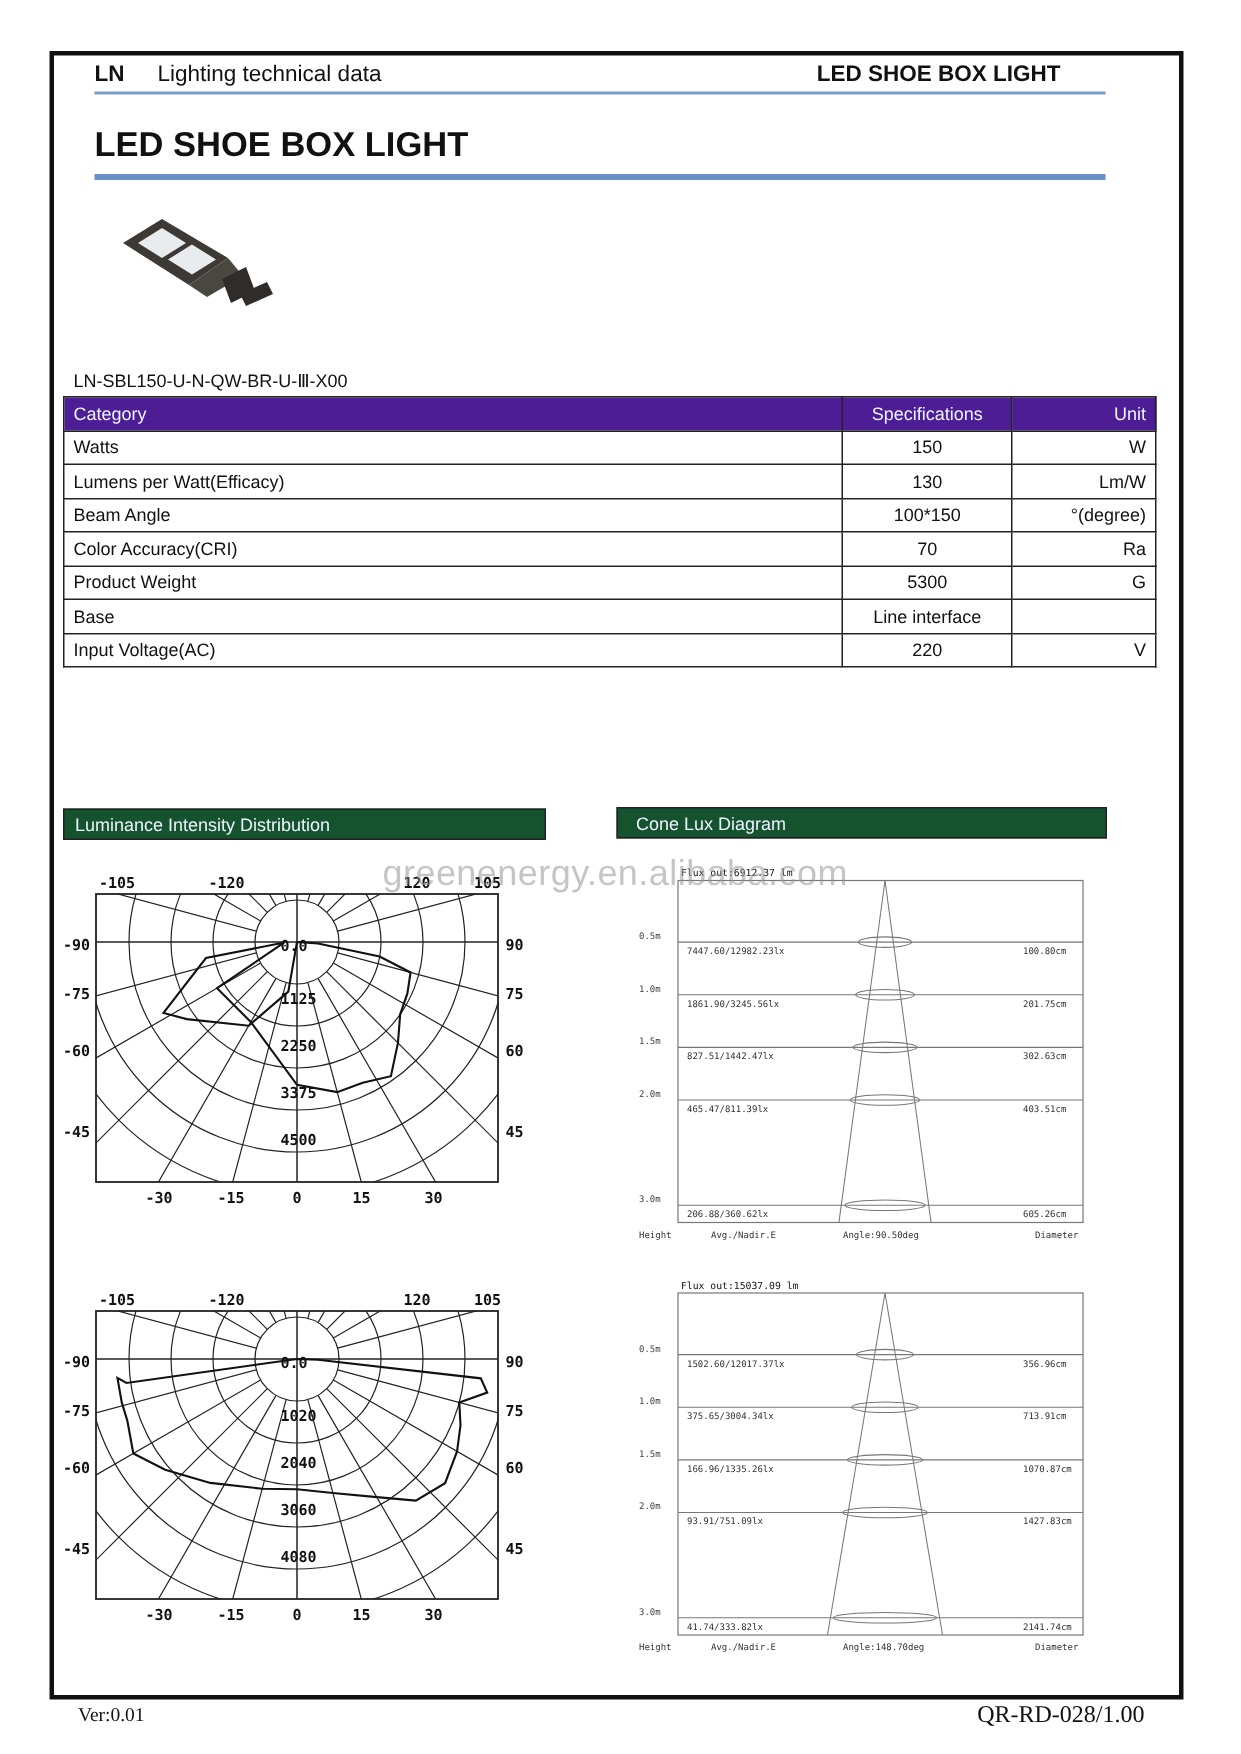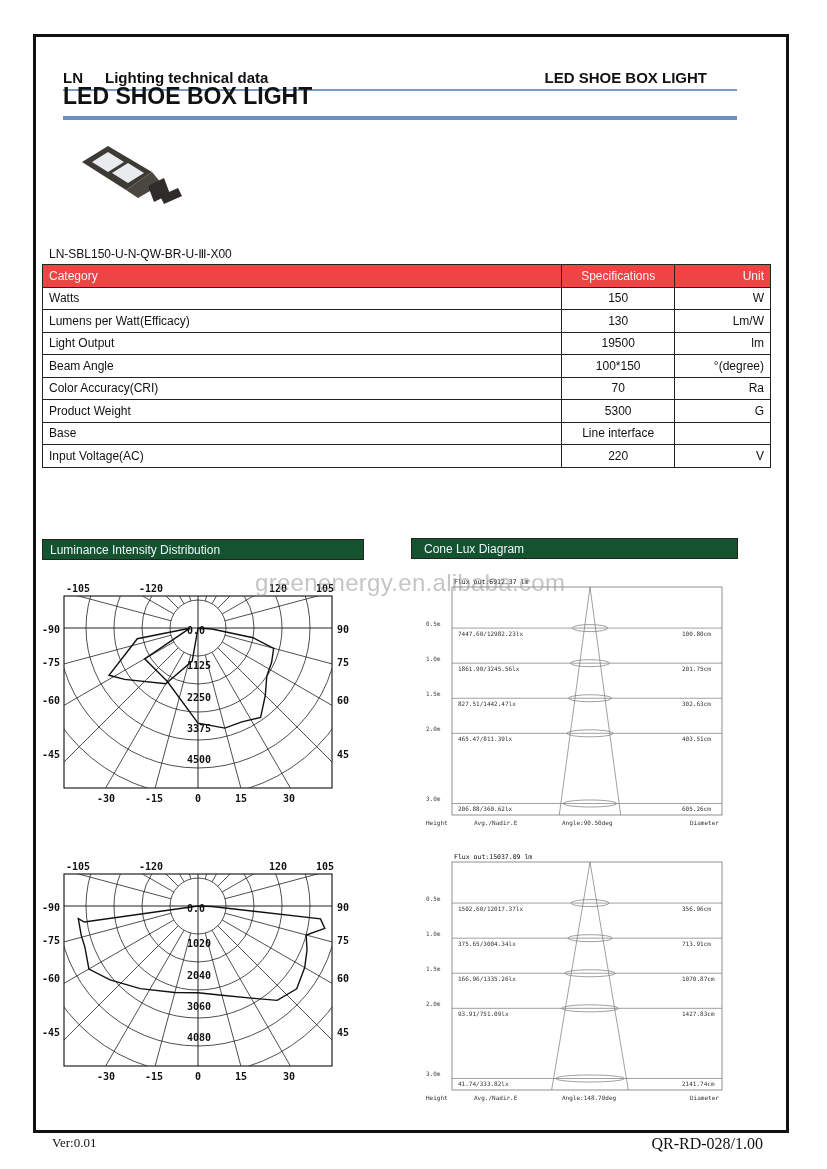--- a/index.html
+++ b/index.html
@@ -1,28 +1,28 @@
 <!DOCTYPE html>
 <html><head>
 <meta charset="utf-8">
 <style>
   html, body { margin:0; padding:0; background:#ffffff; }
   body { width:827px; height:1169px; position:relative; overflow:hidden; font-family:"Liberation Sans", sans-serif; color:#111; }
   .frame { position:absolute; left:33px; top:34px; width:756px; height:1099px; border:3px solid #111; box-sizing:border-box; }
-  .hdr-top { position:absolute; left:63px; top:69px; width:674px; height:20px; border-bottom:2px solid #7b9cc9; }
+  .hdr-top { position:absolute; left:63px; top:41px; width:674px; height:20px; border-bottom:2px solid #7b9cc9; }
   .hdr-ln { position:absolute; left:0; top:0; font-weight:bold; font-size:15px; }
-  .hdr-title { position:absolute; left:42px; top:0; font-weight:bold; font-size:15px; }
+  .hdr-title { position:absolute; left:42px; top:0; font-weight:normal; font-size:15px; }
   .hdr-right { position:absolute; right:30px; top:0; font-weight:bold; font-size:15px; }
   .main-title { position:absolute; left:63px; top:83px; font-weight:bold; font-size:23px; }
   .title-rule { position:absolute; left:63px; top:116px; width:674px; height:4px; background:#6a8fc6; }
   .product { position:absolute; left:78px; top:140px; width:110px; height:80px; }
   .model { position:absolute; left:49px; top:247px; font-size:12px; }
   table.spec { position:absolute; left:42px; top:264px; width:729px; border-collapse:collapse; font-size:12px; }
   table.spec td, table.spec th { border:1px solid #222; height:21.5px; padding:0 6px; }
-  table.spec th { background:#ef4444; color:#eef4ff; font-weight:normal; }
+  table.spec th { background:#4c1d95; color:#eef4ff; font-weight:normal; }
   table.spec th.c1, table.spec td.c1 { text-align:left; width:508px; }
   table.spec th.c2, table.spec td.c2 { text-align:center; width:100px; }
   table.spec th.c3, table.spec td.c3 { text-align:right; width:83px; }
   .sec-bar { position:absolute; height:21px; background:#14532d; border:1px solid #222; color:#eef4ff; font-size:12px; line-height:21px; padding-left:7px; box-sizing:border-box; }
   .polar { position:absolute; }
   .cone { position:absolute; }
   .watermark { position:absolute; left:255px; top:569px; font-size:24px; color:rgba(150,150,150,0.55); letter-spacing:0.3px; }
   .footer-l { position:absolute; left:52px; top:1135px; font-family:"Liberation Serif", serif; font-size:13px; }
   .footer-r { position:absolute; right:64px; top:1135px; font-family:"Liberation Serif", serif; font-size:16px; }
   svg text { font-family:"DejaVu Sans Mono", monospace; }
@@ -64,25 +64,20 @@
   <tbody id="spec-body">
       <tr>
         <td class="c1">Watts</td>
         <td class="c2">150</td>
         <td class="c3">W</td>
       </tr>
       <tr>
         <td class="c1">Lumens per Watt(Efficacy)</td>
         <td class="c2">130</td>
         <td class="c3">Lm/W</td>
-      </tr>
-      <tr>
-        <td class="c1">Light Output</td>
-        <td class="c2">19500</td>
-        <td class="c3">lm</td>
       </tr>
       <tr>
         <td class="c1">Beam Angle</td>
         <td class="c2">100*150</td>
         <td class="c3">°(degree)</td>
       </tr>
       <tr>
         <td class="c1">Color Accuracy(CRI)</td>
         <td class="c2">70</td>
         <td class="c3">Ra</td>

